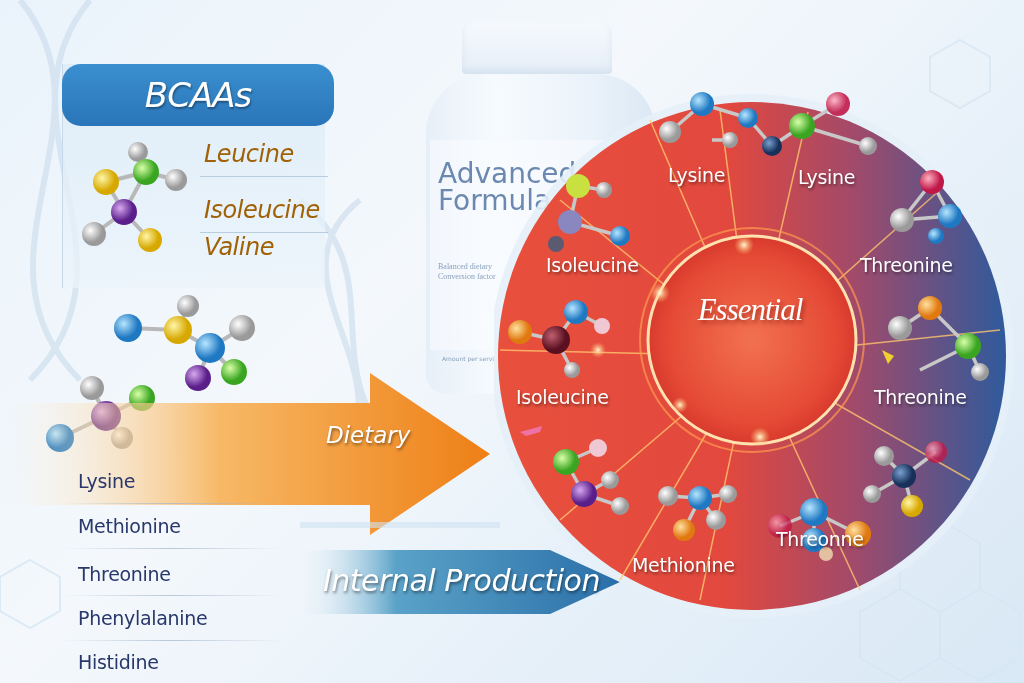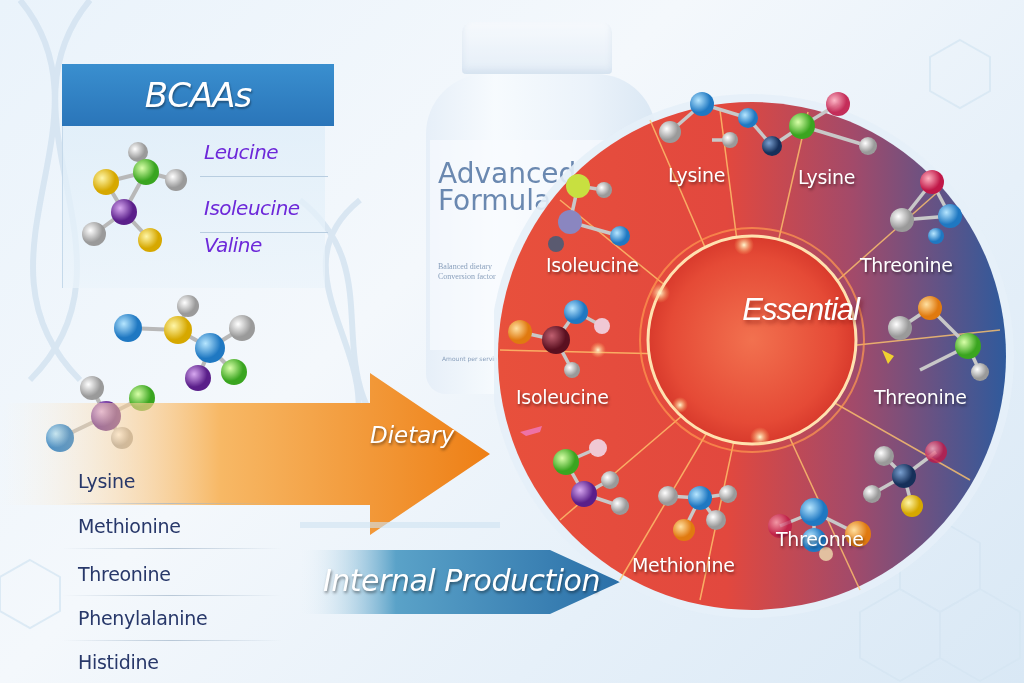--- a/index.html
+++ b/index.html
@@ -18,41 +18,41 @@
   .bottle-label { left:430px; top:140px; width:220px; height:210px; background: rgba(250,252,255,.6); }
   .bottle-text { left:438px; top:160px; color:#6a88b0; font-size:28px; line-height:27px; font-family:"DejaVu Sans", sans-serif; }
   .bottle-small { left:438px; top:262px; color:#8aa0bc; font-size:8px; line-height:10px; font-family:Liberation Serif, serif; }
   .bottle-small2 { left:442px; top:355px; color:#8aa0bc; font-size:6px; font-family:"DejaVu Sans", sans-serif; }
 
   
   .bcaa-panel { left:62px; top:64px; width:262px; height:224px;
     background: linear-gradient(180deg, rgba(220,236,248,.85), rgba(235,244,251,.7)); border-left:1px solid #c5d9ea; }
   .bcaa-header { left:62px; top:64px; width:272px; height:62px;
     background: linear-gradient(180deg,#3a8fcf 0%,#2a75b9 100%); clip-path: polygon(0 0, 100% 0, 100% 100%, 0 100%);
-    display:flex; align-items:center; justify-content:center; }
+    display:flex; align-items:center; justify-content:center;border-radius:19px; }
   .bcaa-title { color:#fff; font-style:italic; font-size:34px; font-family:"DejaVu Sans", sans-serif; letter-spacing:-1px;
     text-shadow: 1px 2px 2px rgba(0,0,0,.35); }
-  .bcaa-item { left:204px; color:#6d28d9; font-style:italic; font-size:20px; font-family:"DejaVu Sans", sans-serif; letter-spacing:-.5px; }
+  .bcaa-item { left:204px; color:#a16207; font-style:italic; font-size:24px; font-family:"DejaVu Sans", sans-serif; letter-spacing:-.5px; }
   .bcaa-rule { left:200px; width:128px; height:1px; background:#b8cde0; }
 
   
   .list-item { left:78px; color:#28386a; font-size:19px; font-family:"DejaVu Sans", sans-serif; letter-spacing:-.3px; }
   .list-rule { left:62px; width:220px; height:1px; background: linear-gradient(90deg, rgba(160,180,200,0), rgba(160,180,200,.7), rgba(160,180,200,0)); }
 
   
   .arrow-dietary { left:0; top:373px; width:490px; height:162px; }
   .arrow-internal { left:300px; top:522px; width:320px; height:118px; }
   .arrow-label { color:#fff; font-style:italic; font-family:"DejaVu Sans", sans-serif; text-shadow: 1px 2px 3px rgba(0,0,0,.45); }
 
   
   .wheel { left:494px; top:92px; width:522px; height:536px; }
   .wheel-label { color:#fff; font-size:19px; font-family:"DejaVu Sans", sans-serif; text-shadow: 1px 2px 3px rgba(0,0,0,.45); white-space:nowrap; letter-spacing:-.3px; }
-  .center-title { left:650px; top:288px; width:200px; text-align:right; color:#fff; font-style:italic;
-    font-size:31px; line-height:44px; font-family:Liberation Sans, sans-serif; letter-spacing:-1px;
-    text-shadow: 2px 3px 4px rgba(100,0,0,.5); margin-left: 9px; }
+  .center-title { left:650px; top:288px; width:200px; text-align:center; color:#fff; font-style:italic;
+    font-size:31px; line-height:44px; font-family:Liberation Serif, serif; letter-spacing:-1px;
+    text-shadow: 2px 3px 4px rgba(100,0,0,.5); }
   .mol { position:absolute; }
 </style>
 </head>
 <body>
 
 <svg class="abs bg-dna" viewBox="0 0 1024 683">
   <g fill="none" stroke="#cfe0ef" stroke-width="6" opacity=".7">
     <path d="M20 0 C 120 120, -40 260, 80 380"></path>
     <path d="M90 0 C -10 120, 150 260, 30 380"></path>
     <path d="M300 200 C 400 280, 300 380, 420 470"></path>
@@ -181,21 +181,21 @@
 <svg class="abs arrow-dietary" viewBox="0 0 490 162">
   <defs>
     <linearGradient id="orangeG" x1="0" x2="1" y1="0" y2="0">
       <stop offset="0" stop-color="#fff3e0" stop-opacity="0"></stop>
       <stop offset=".45" stop-color="#f7b865"></stop>
       <stop offset="1" stop-color="#ee7f15"></stop>
     </linearGradient>
   </defs>
   <polygon points="0,30 370,30 370,0 490,81 370,162 370,132 0,132" fill="url(#orangeG)"></polygon>
 </svg>
-<div class="abs arrow-label" style="left:326px;top:420px;font-size:23px;line-height:31px;margin-left:44px;">
+<div class="abs arrow-label" style="left:326px;top:420px;font-size:23px;line-height:31px;">
   <div>Dietary</div>
 </div>
 
 <svg class="abs arrow-internal" viewBox="0 0 320 118">
   <defs>
     <linearGradient id="blueG" x1="0" x2="1" y1="0" y2="0">
       <stop offset="0" stop-color="#e6f1f8" stop-opacity="0"></stop>
       <stop offset=".3" stop-color="#5aa2c8"></stop>
       <stop offset="1" stop-color="#2a6fa8"></stop>
     </linearGradient>

